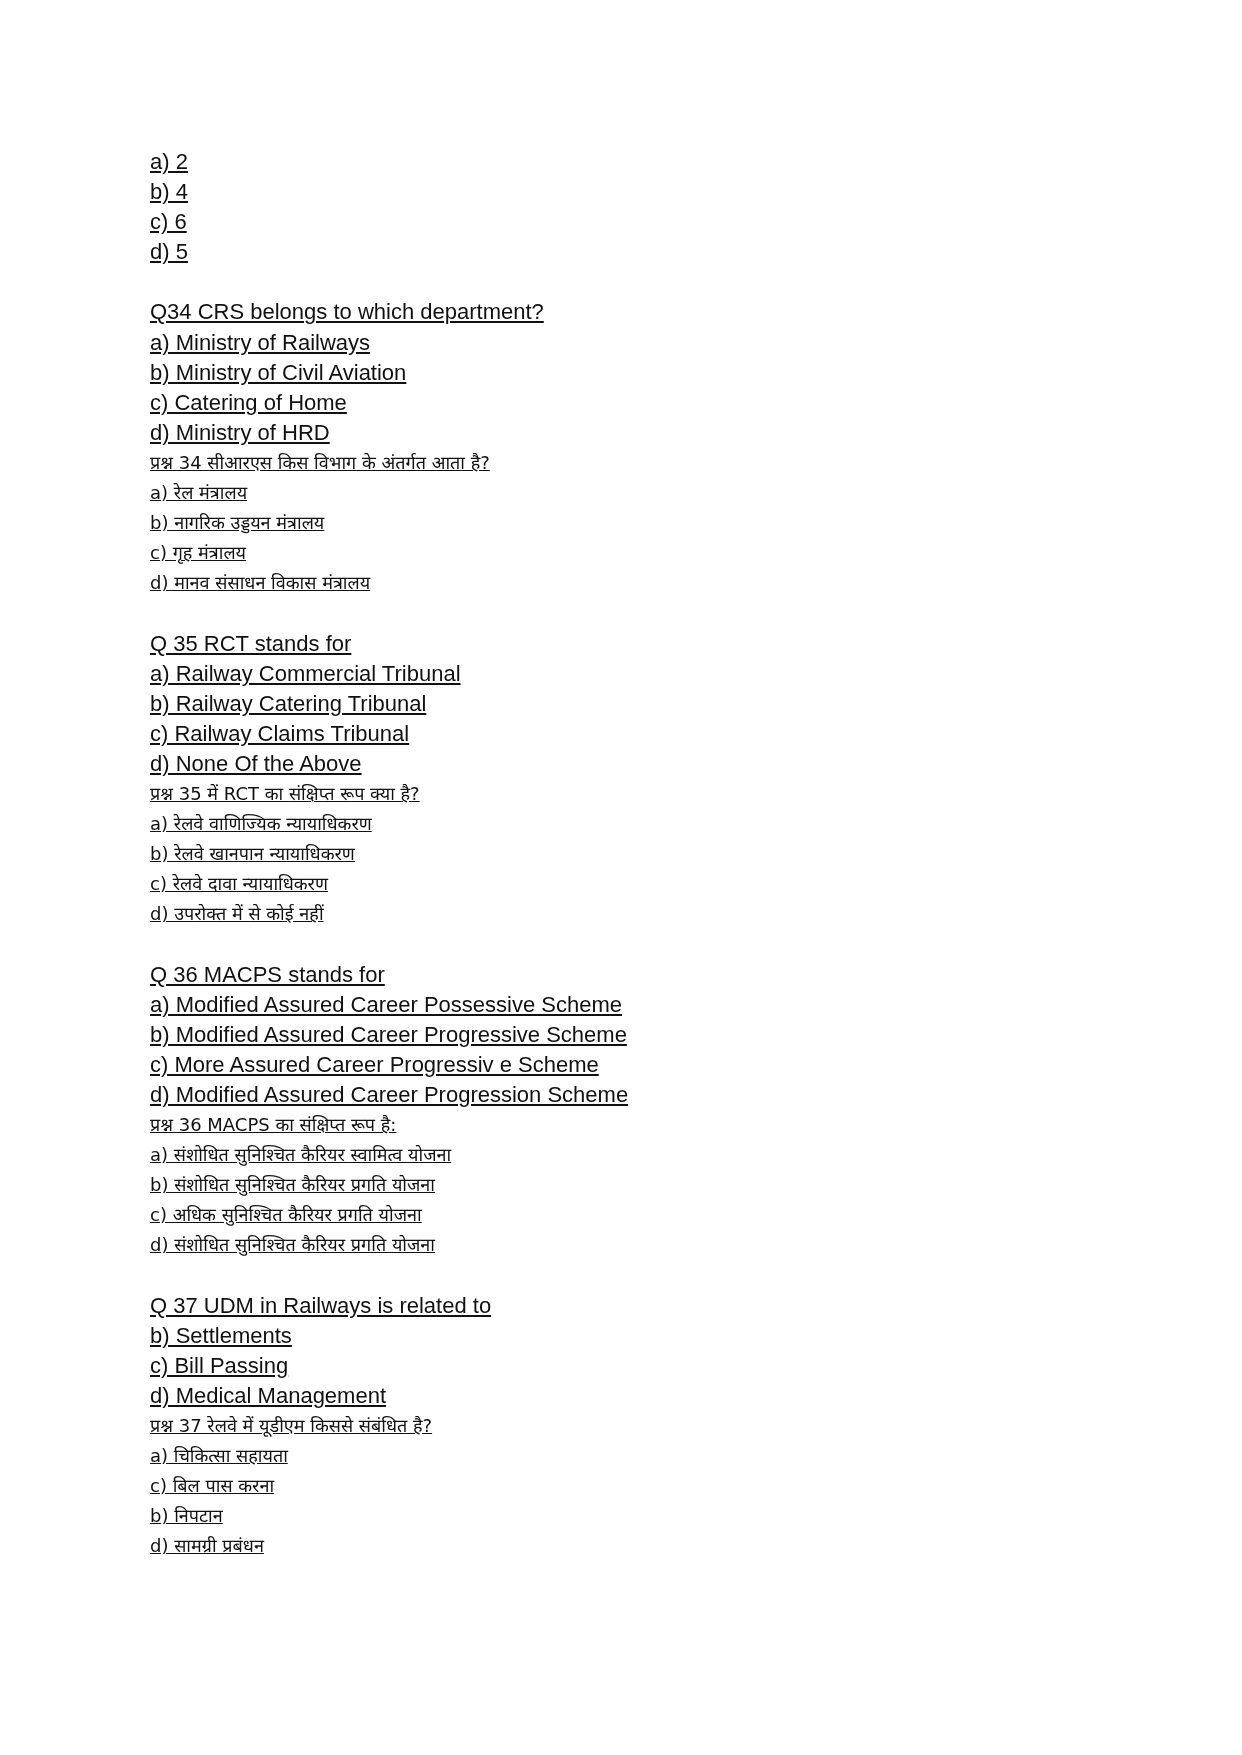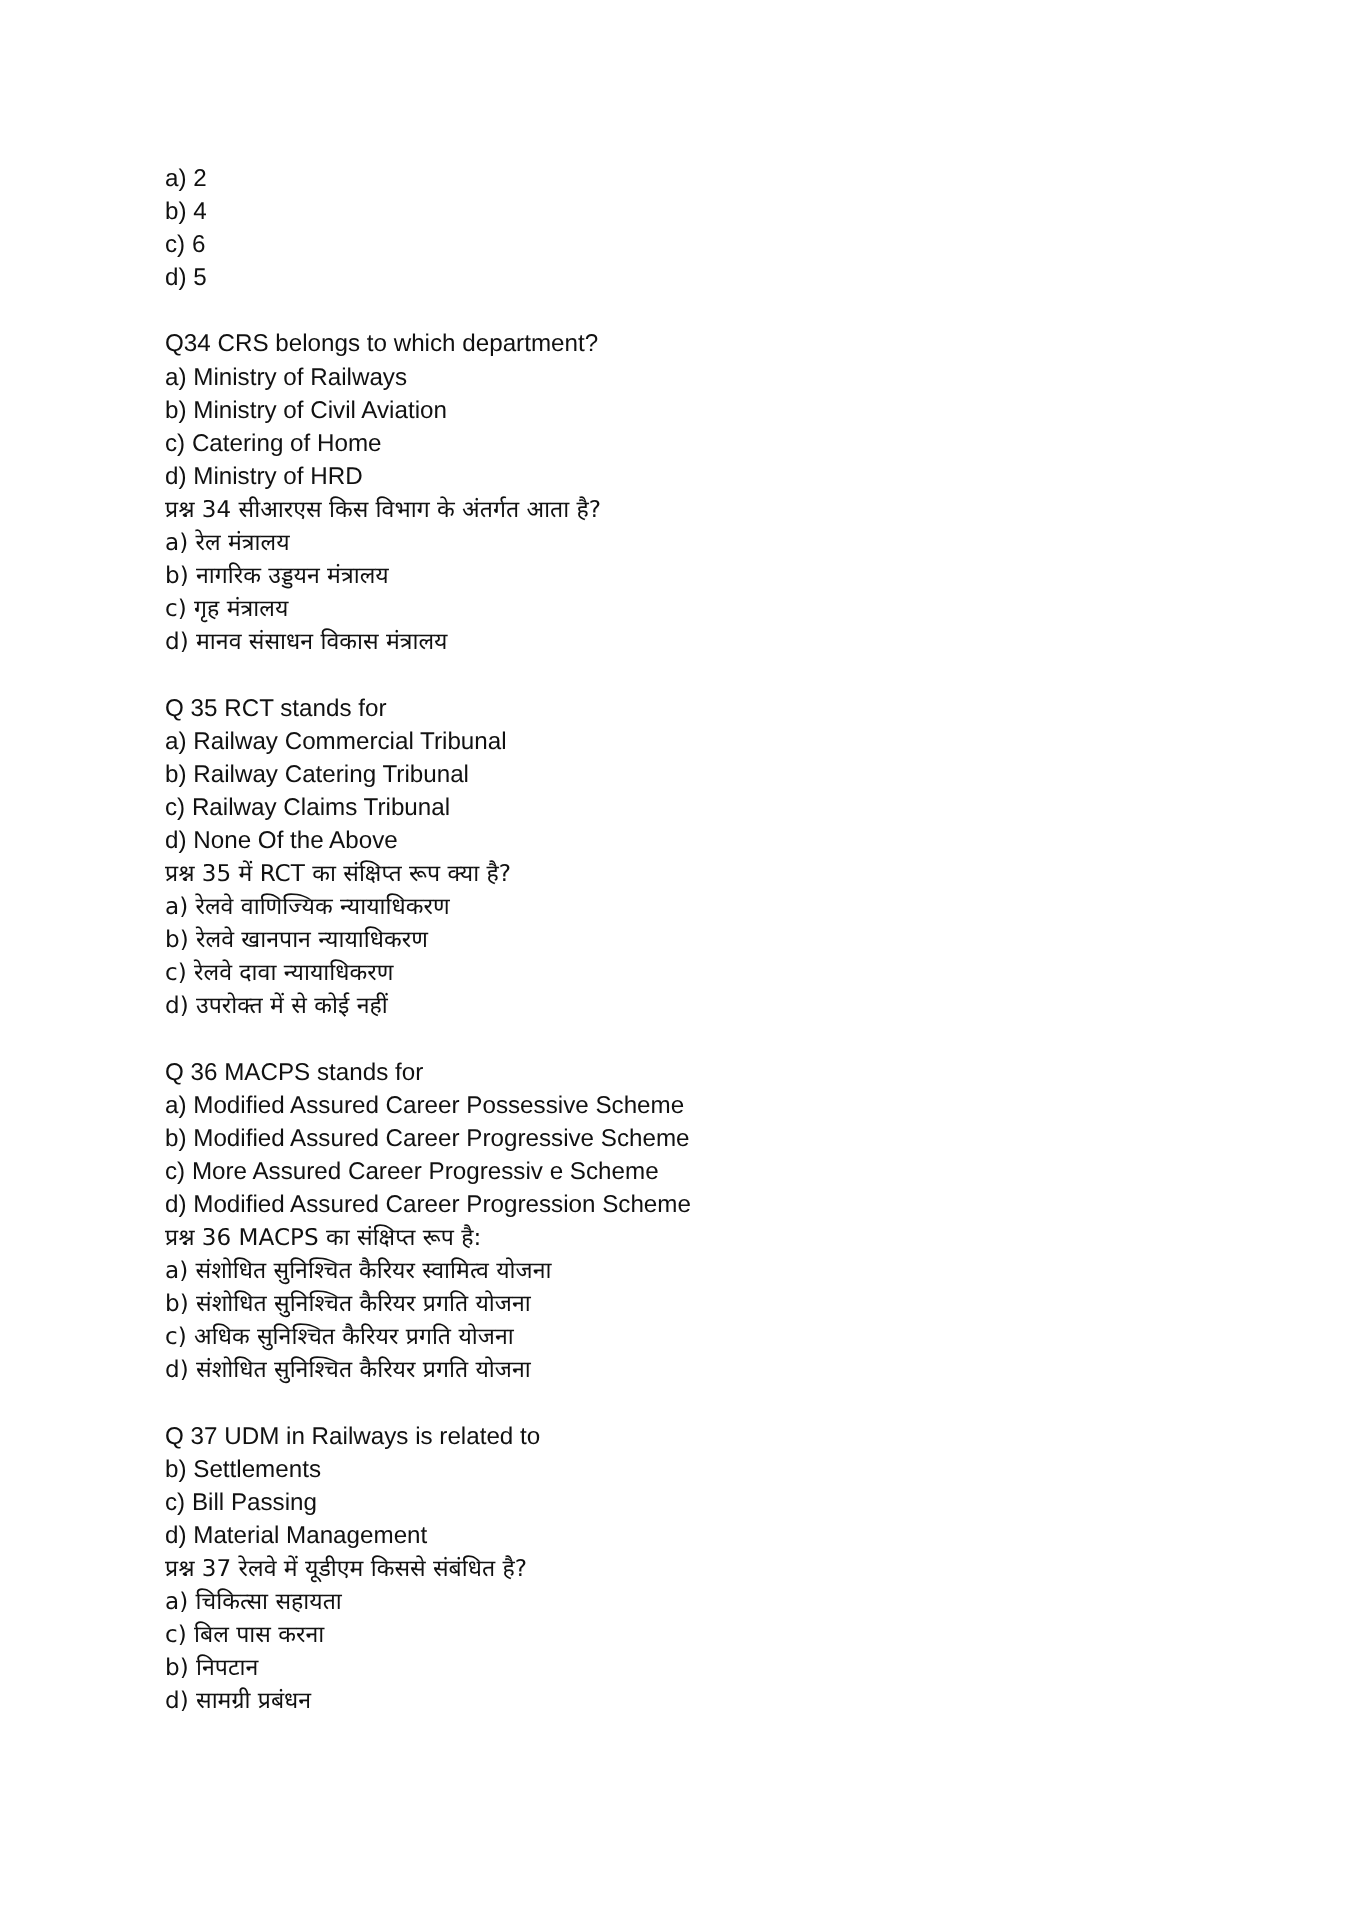--- a/index.html
+++ b/index.html
@@ -19,27 +19,28 @@
       top: 147px;
       width: 1000px;
       font-family: "Liberation Sans", sans-serif;
       font-size: 22px;
       line-height: 30.1px;
       color: #111111;
     }
     .line {
       white-space: pre;
       height: 30.1px;
+      text-decoration: underline;
     }
     .gap {
       height: 30.1px;
     }
     .hi {
       font-family: "DejaVu Sans", "Liberation Sans", sans-serif;
-      font-size: 21px;
+      font-size: 18px;
     }
   </style>
 </head>
 <body>
 
 <div class="page">
 
   <div>
     <div class="line">a) 2</div>
     <div class="line">b) 4</div>
@@ -91,21 +92,21 @@
     <div class="line hi">c) अधिक सुनिश्चित कैरियर प्रगति योजना</div>
     <div class="line hi">d) संशोधित सुनिश्चित कैरियर प्रगति योजना</div>
   </div>
 
   <div class="gap"></div>
 
   <div>
     <div class="line">Q 37 UDM in Railways is related to</div>
     <div class="line">b) Settlements</div>
     <div class="line">c) Bill Passing</div>
-    <div class="line">d) Material Management</div>
+    <div class="line">d) Medical Management</div>
     <div class="line hi">प्रश्न 37 रेलवे में यूडीएम किससे संबंधित है?</div>
     <div class="line hi">a) चिकित्सा सहायता</div>
     <div class="line hi">c) बिल पास करना</div>
     <div class="line hi">b) निपटान</div>
     <div class="line hi">d) सामग्री प्रबंधन</div>
   </div>
 
 </div>
 
 </body></html>

